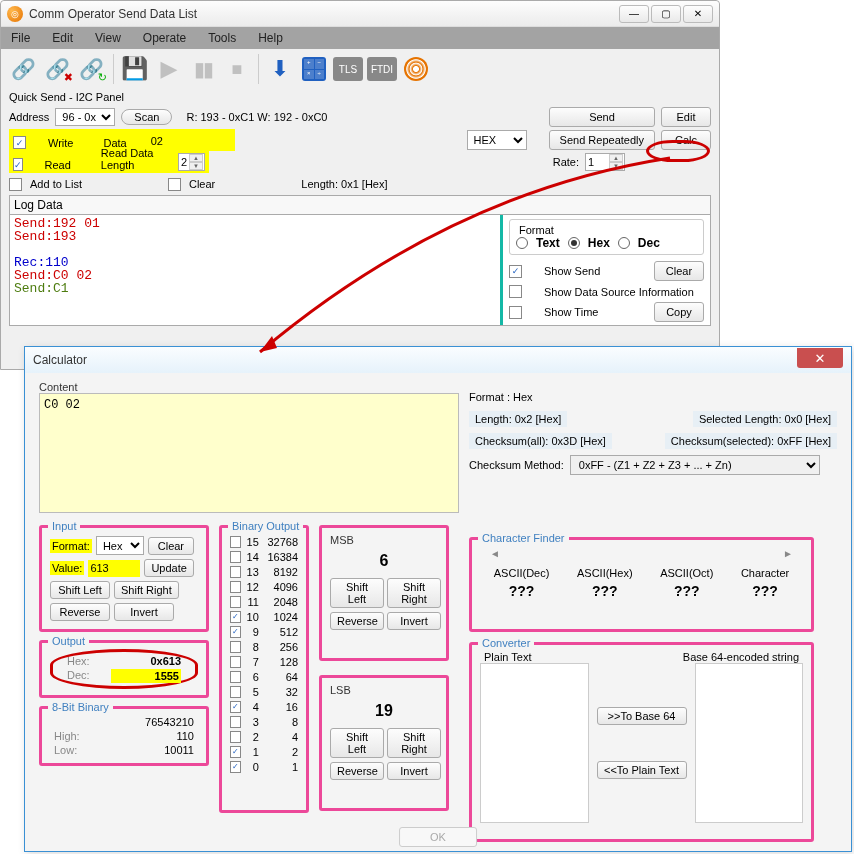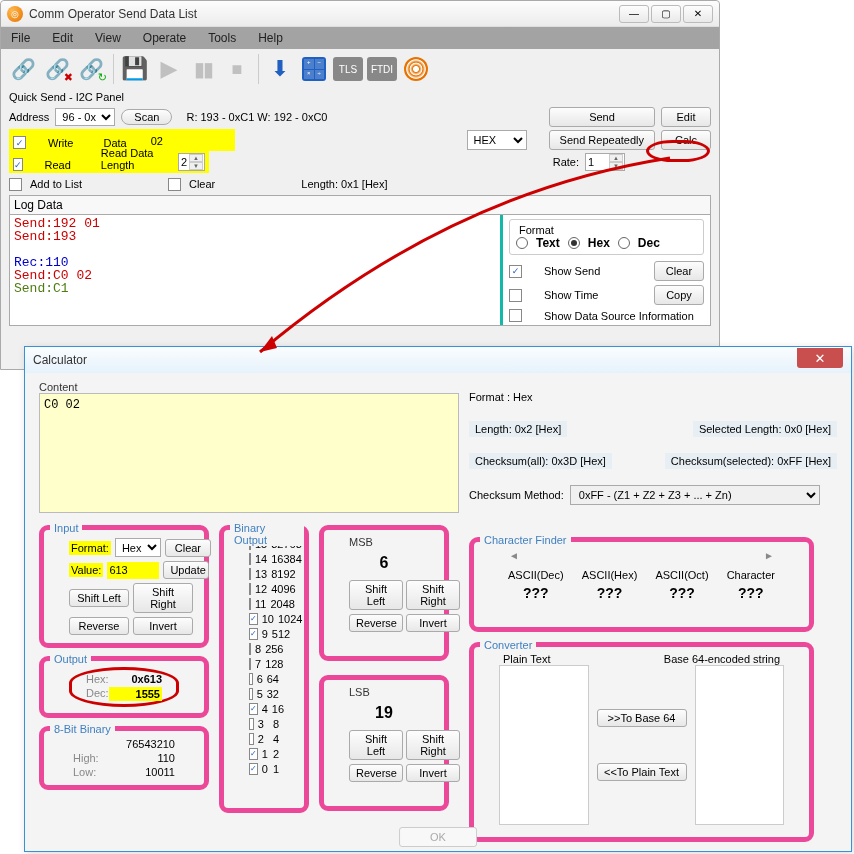--- a/index.html
+++ b/index.html
@@ -63,27 +63,27 @@
 
 
 .calc-window { position: absolute; top: 346px; left: 24px; width: 828px; height: 506px; border: 1px solid #3a90d4; background: #f4f4f4; box-shadow: 2px 2px 8px rgba(0,0,0,0.15); }
 .calc-title { height: 26px; background: linear-gradient(#fafdff, #e6f2fb); display: flex; align-items: center; padding: 0 8px; font-size: 12px; color: #333; }
 .calc-close { margin-left: auto; width: 46px; height: 20px; background: #c94f4f; border-radius: 0 0 3px 3px; display: flex; align-items: center; justify-content: center; color: #fff; font-size: 13px; margin-top: -4px; }
 .calc-body { padding: 8px 14px; display: flex; gap: 10px; height: calc(100% - 56px); }
 .calc-left { width: 420px; }
 .calc-right { flex: 1; }
 .content-box { border: 1px solid #bbb; background: #ffffcc; height: 120px; padding: 4px; font-size: 12px; font-family: "Courier New", monospace; }
 .calc-label { font-size: 11px; color: #333; }
-.info-grid { display: flex; flex-direction: column; gap: 16px; padding-top: 8px; }
+.info-grid { display: flex; flex-direction: column; gap: 6px; padding-top: 8px; }
 .info-row { display: flex; gap: 20px; }
 .info-item { background: #e7eff5; padding: 2px 6px; font-size: 11px; }
 .cm-sel { border: 1px solid #aaa; background: #f0f0f0; width: 250px; height: 20px; font-size: 11px; padding: 0 4px; }
 
 .lower { display: flex; gap: 10px; margin-top: 12px; }
-.group { border: 5px solid #ec4899; border-radius: 9px; padding: 6px 25px; position: relative; }
+.group { border: 3px solid #ec4899; border-radius: 3px; padding: 6px 8px; position: relative; }
 .group .glabel { position: absolute; top: -8px; left: 6px; background: #f4f4f4; padding: 0 4px; font-size: 11px; color: #4080c0; }
 .input-group { width: 170px; }
 .input-row { display: flex; gap: 4px; align-items: center; padding: 2px 0; }
 .hl-yellow { background: #ffff00; padding: 1px 2px; }
 .fmt-sel { border: 1px solid #aaa; background: #fff; width: 48px; height: 19px; font-size: 11px; }
 .val-input { background: #ffff00; border: none; width: 52px; height: 17px; font-size: 11px; padding: 0 2px; }
 .mini-btn { border: 1px solid #aaa; border-radius: 3px; background: linear-gradient(#fdfdfd, #e7e7e7); font-size: 11px; padding: 2px 6px; min-width: 60px; text-align: center; }
 .output-group { width: 170px; margin-top: 8px; }
 .out-row { display: flex; justify-content: space-between; padding: 1px 4px; }
 .out-row .ov { font-weight: bold; text-align: right; width: 70px; }
@@ -249,26 +249,26 @@
             <b>Dec</b>
         </div>
       </div>
       <div class="log-opt">
           <span class="chk checked"></span>
           <span style="flex:1">Show Send</span>
           <div class="btn med">Clear</div>
         </div>
       <div class="log-opt">
           <span class="chk"></span>
+          <span>Show Data Source Information</span>
+        </div>
+      <div class="log-opt">
+          <span class="chk"></span>
           <span style="flex:1">Show Time</span>
           <div class="btn med">Copy</div>
-        </div>
-      <div class="log-opt">
-          <span class="chk"></span>
-          <span>Show Data Source Information</span>
         </div>
     </div>
   </div>
 </div>
 
 <div class="red-circle-calc"></div>
 <div class="red-arrow">
   <svg viewBox="0 0 430 210">
       <path d="M 420 6 Q 200 40 10 200" stroke="#cc0000" stroke-width="3" fill="none"></path>
       <path d="M 10 200 L 22 184 L 27 196 Z" fill="#cc0000"></path>

